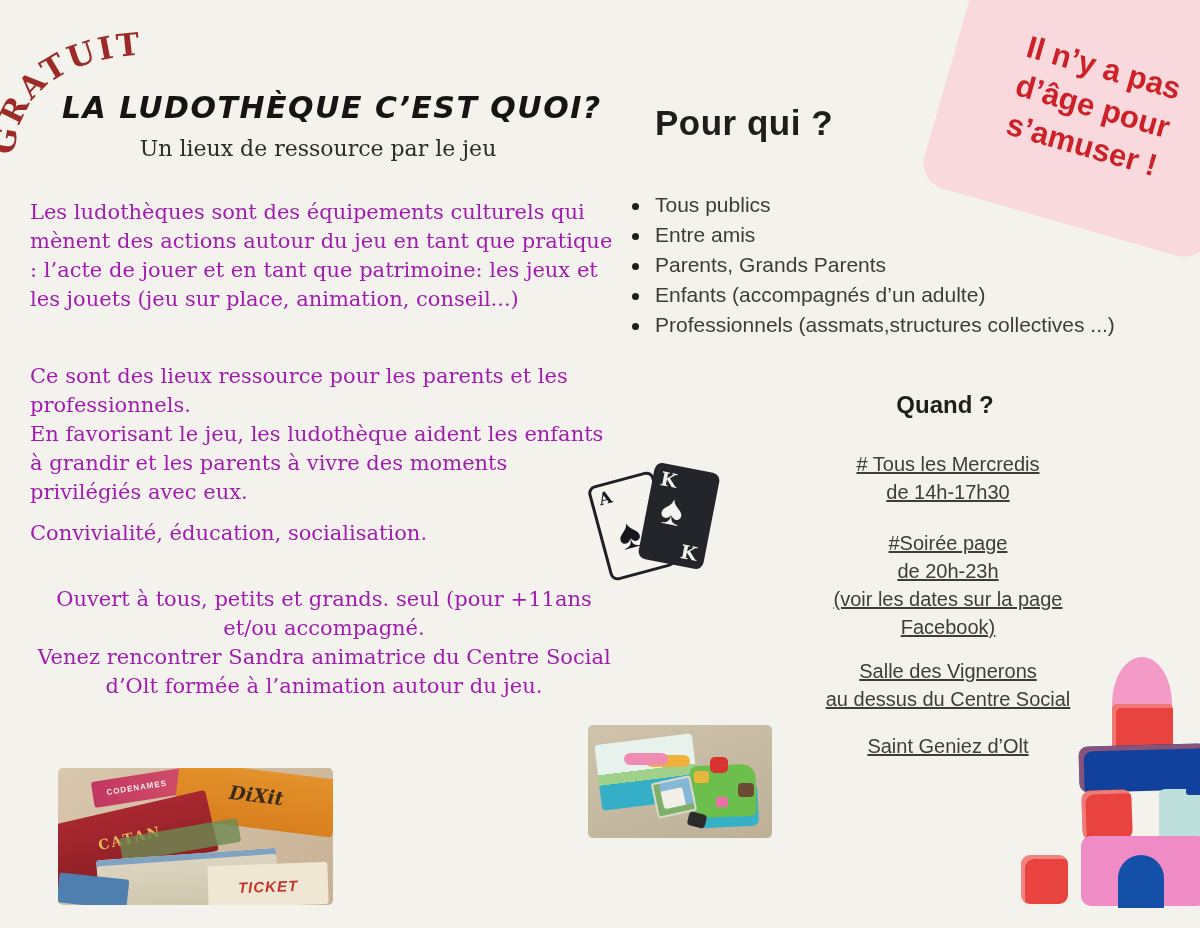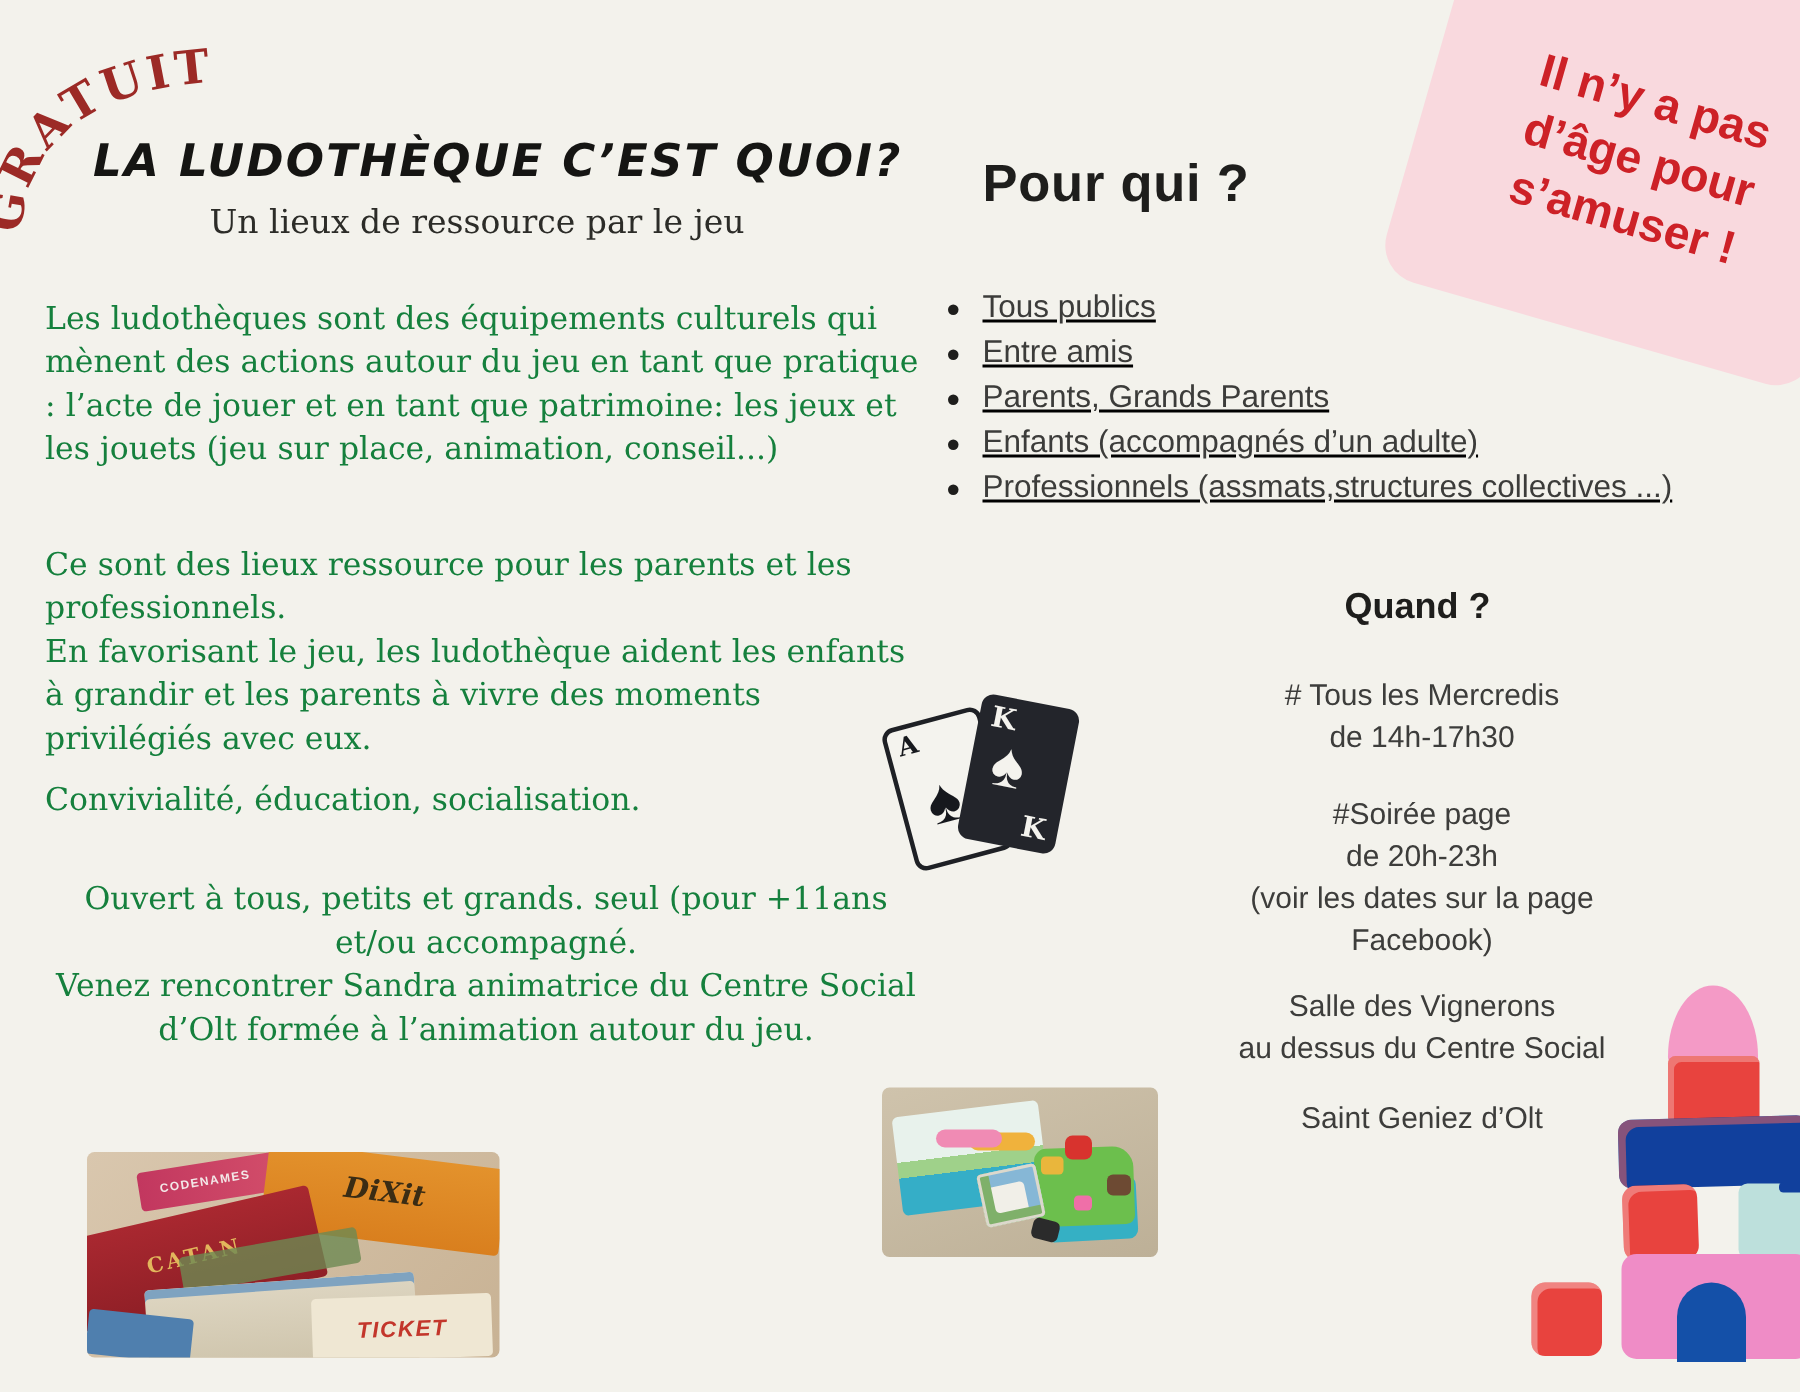--- a/index.html
+++ b/index.html
@@ -9,45 +9,45 @@
   
   .gratuit-svg{position:absolute;left:0;top:20px;}
   .gratuit-svg text{font-family:"DejaVu Serif",serif;font-weight:700;font-size:31px;fill:#9c2a26;letter-spacing:3px;}
   .main-title{position:absolute;left:62px;top:90px;width:560px;font-family:"DejaVu Sans",sans-serif;
     font-style:italic;font-weight:700;font-size:30px;letter-spacing:1.5px;color:#151513;white-space:nowrap;}
   .subtitle{position:absolute;left:62px;top:136px;width:512px;text-align:center;
     font-family:"DejaVu Serif",serif;font-size:22px;color:#2c2c28;}
 
   
   .body-text{position:absolute;left:30px;width:588px;font-family:"DejaVu Serif",serif;
-    font-size:21px;line-height:29px;color:#15803d;}
+    font-size:21px;line-height:29px;color:#a21caf;}
   .p1{top:198px;}
   .p2{top:362px;}
   .p2 .para{margin:0 0 0 0;}
   .p-center{text-align:left;}
   .p4{top:519px;}
   .p5{top:585px;text-align:center;}
 
   
   .pourqui-title{position:absolute;left:655px;top:103px;font-size:35px;font-weight:700;
     letter-spacing:.5px;color:#1e1e1c;}
   .bullets{position:absolute;left:632px;top:193px;width:560px;}
-  .bullet-row{display:flex;align-items:flex-start;margin-bottom:7px;text-decoration:underline;}
+  .bullet-row{display:flex;align-items:flex-start;margin-bottom:7px;}
   .bullet-dot{width:7px;height:7px;border-radius:50%;background:#1e1e1c;margin:10px 16px 0 0;flex:0 0 auto;}
   .bullet-label{font-size:21px;color:#3c3c3a;line-height:23px;}
 
   
   .badge{position:absolute;left:953px;top:-72px;width:296px;height:300px;background:#f9d9de;
     border-radius:26px;transform:rotate(16deg);display:flex;align-items:center;justify-content:center;}
   .badge-text{margin-top:60px;text-align:center;font-weight:700;font-size:31px;line-height:40px;color:#cd2127;}
 
   
   .quand-title{position:absolute;left:790px;top:391px;width:310px;text-align:center;
     font-size:24px;font-weight:700;color:#1e1e1c;}
-  .sched{position:absolute;left:760px;width:376px;text-align:center;font-size:20px;line-height:28px;color:#3d3d3b;}
+  .sched{position:absolute;left:760px;width:376px;text-align:center;font-size:20px;line-height:28px;color:#3d3d3b;text-decoration:underline;}
   .sched1{top:450px;}
   .sched2{top:529px;}
   .lieu{top:657px;}
   .city{top:700px;margin-top:32px;}
 
   
   .cards{position:absolute;left:588px;top:455px;width:160px;height:150px;}
   .card{position:absolute;border-radius:8px;}
   .card-white{left:10px;top:22px;width:62px;height:92px;background:#f4f3ee;border:3px solid #1e2025;transform:rotate(-15deg);}
   .card-black{left:58px;top:12px;width:66px;height:98px;background:#23252b;transform:rotate(11deg);}

